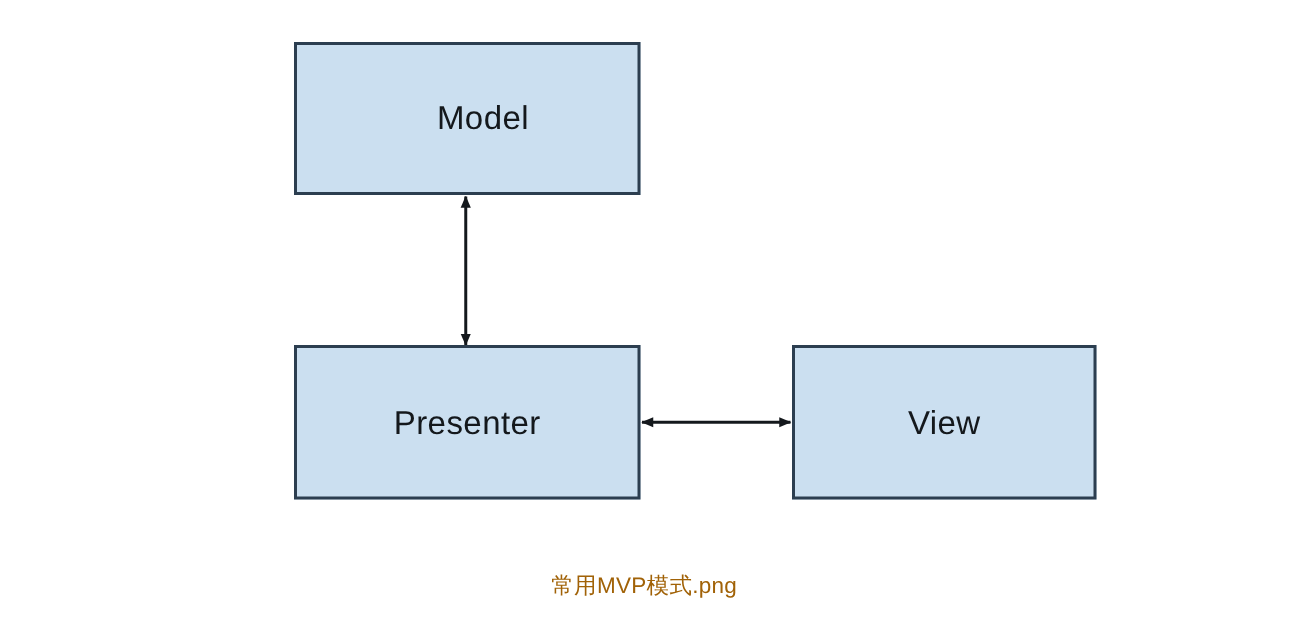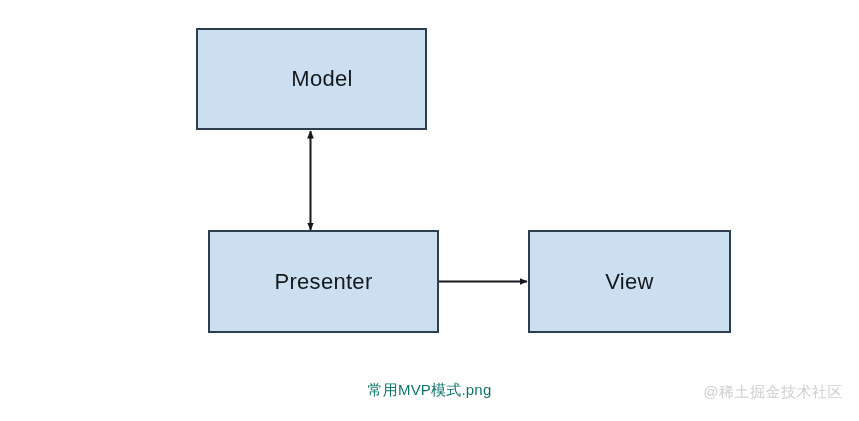--- a/index.html
+++ b/index.html
@@ -43,21 +43,21 @@
 
   
   #node-model {
     left: 196px;
     top: 28px;
     width: 231px;
     height: 102px;
     padding-left: 21px;
   }
   #node-presenter {
-    left: 208px;
+    left: 196px;
     top: 230px;
     width: 231px;
     height: 103px;
   }
   #node-view {
     left: 528px;
     top: 230px;
     width: 203px;
     height: 103px;
   }
@@ -77,21 +77,21 @@
   }
 
   
   #caption {
     position: absolute;
     left: 0;
     top: 381px;
     width: 859px;
     text-align: center;
     font-size: 15px;
-    color: #0f766e;
+    color: #a16207;
     font-family: "Liberation Sans", "DejaVu Sans", sans-serif;
     letter-spacing: 0.2px;
   }
   #watermark {
     position: absolute;
     right: 16px;
     top: 383px;
     font-size: 15px;
     color: #cfcfcf;
     font-family: "Liberation Sans", "DejaVu Sans", sans-serif;
@@ -126,15 +126,14 @@
   <div class="node" id="node-presenter">
     <span class="node-label">Presenter</span>
   </div>
 
   <div class="node" id="node-view">
     <span class="node-label">View</span>
   </div>
 
   <div id="caption">常用MVP模式.png</div>
 
-  <div id="watermark">@稀土掘金技术社区</div>
 
 </div>
 
 </body></html>

